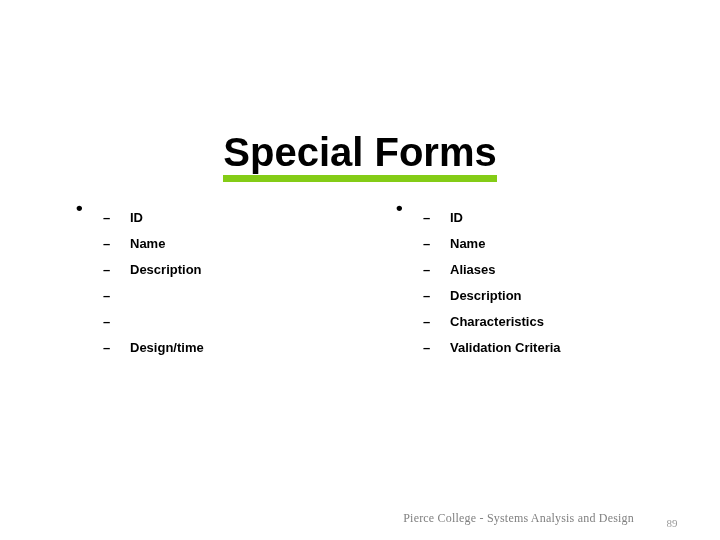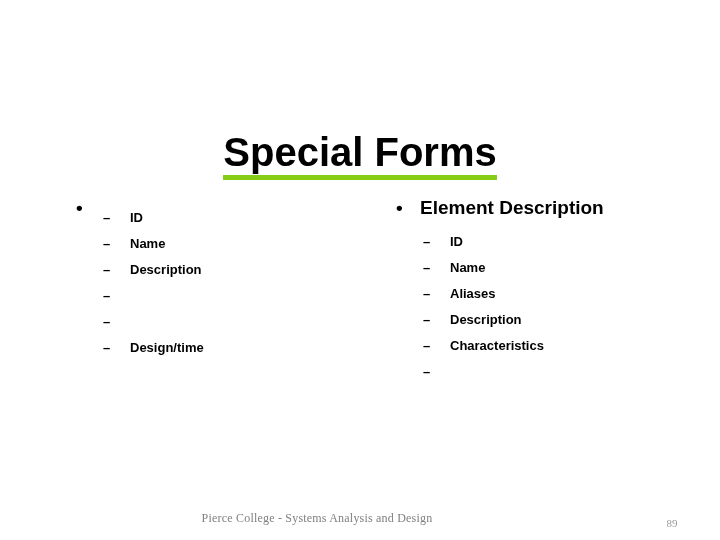--- a/index.html
+++ b/index.html
@@ -35,21 +35,21 @@
     font-weight: bold;
     letter-spacing: 0px;
     line-height: 42px;
     color: #000000;
     white-space: nowrap;
   }
   .slide-title .title-text {
     display: inline-block;
     position: relative;
     padding-bottom: 2px;
-    border-bottom: 5px solid #84cc16;
+    border-bottom: 7px solid #84cc16;
   }
 
   
   .columns {
     position: absolute;
     left: 0;
     top: 196px;
     width: 720px;
   }
   .column {
@@ -100,21 +100,21 @@
     font-size: 13px;
     line-height: 26px;
   }
 
   
   .footer-text {
     position: absolute;
     left: 0;
     top: 511px;
     width: 634px;
-    text-align: center;
+    text-align: right;
     font-family: "Liberation Serif", serif;
     font-size: 12px;
     color: #808080;
     letter-spacing: 0.2px;
     white-space: nowrap;
   }
   .page-number {
     position: absolute;
     left: 648px;
     top: 517px;
@@ -162,21 +162,20 @@
         <li class="l2-item">
           <span class="l2-dash">–</span>
           <span>Design/time</span>
         </li>
       </ul>
     </div>
 
     <div class="column column-right">
       <div class="l1-item">
         <span class="l1-bullet">•</span>
-        <span>Element Description</span>
       </div>
       <ul class="l2-list">
         <li class="l2-item">
           <span class="l2-dash">–</span>
           <span>ID</span>
         </li>
         <li class="l2-item">
           <span class="l2-dash">–</span>
           <span>Name</span>
         </li>
@@ -187,20 +186,21 @@
         <li class="l2-item">
           <span class="l2-dash">–</span>
           <span>Description</span>
         </li>
         <li class="l2-item">
           <span class="l2-dash">–</span>
           <span>Characteristics</span>
         </li>
         <li class="l2-item">
           <span class="l2-dash">–</span>
+          <span>Validation Criteria</span>
         </li>
       </ul>
     </div>
 
   </div>
 
   <div class="footer-text">Pierce College - Systems Analysis and Design</div>
   <div class="page-number">89</div>
 
 </div>

